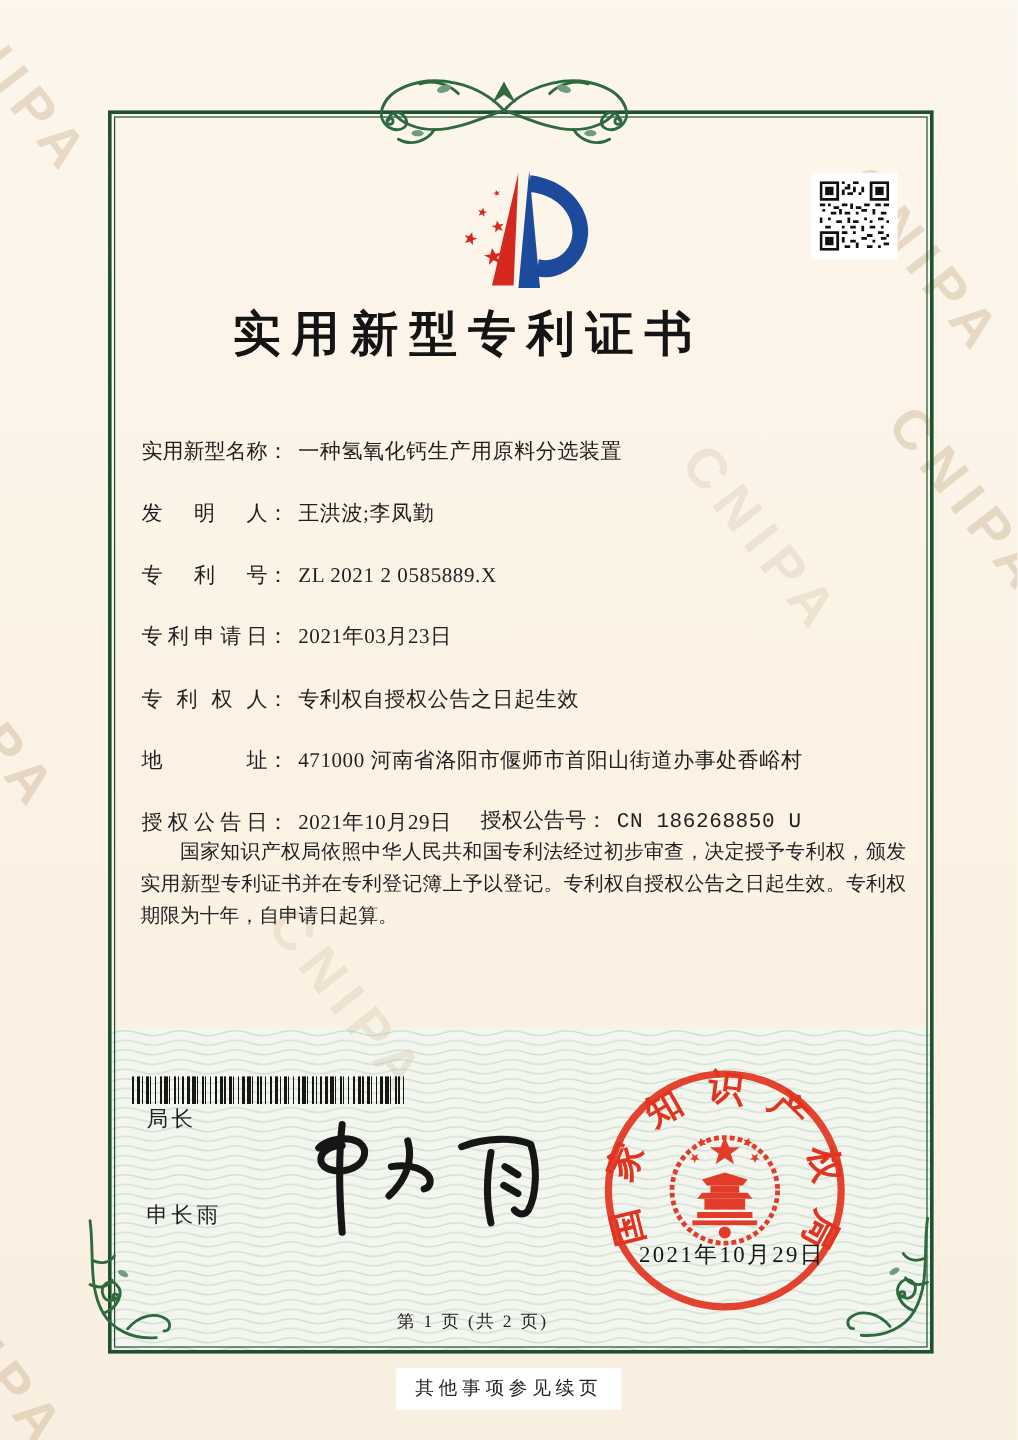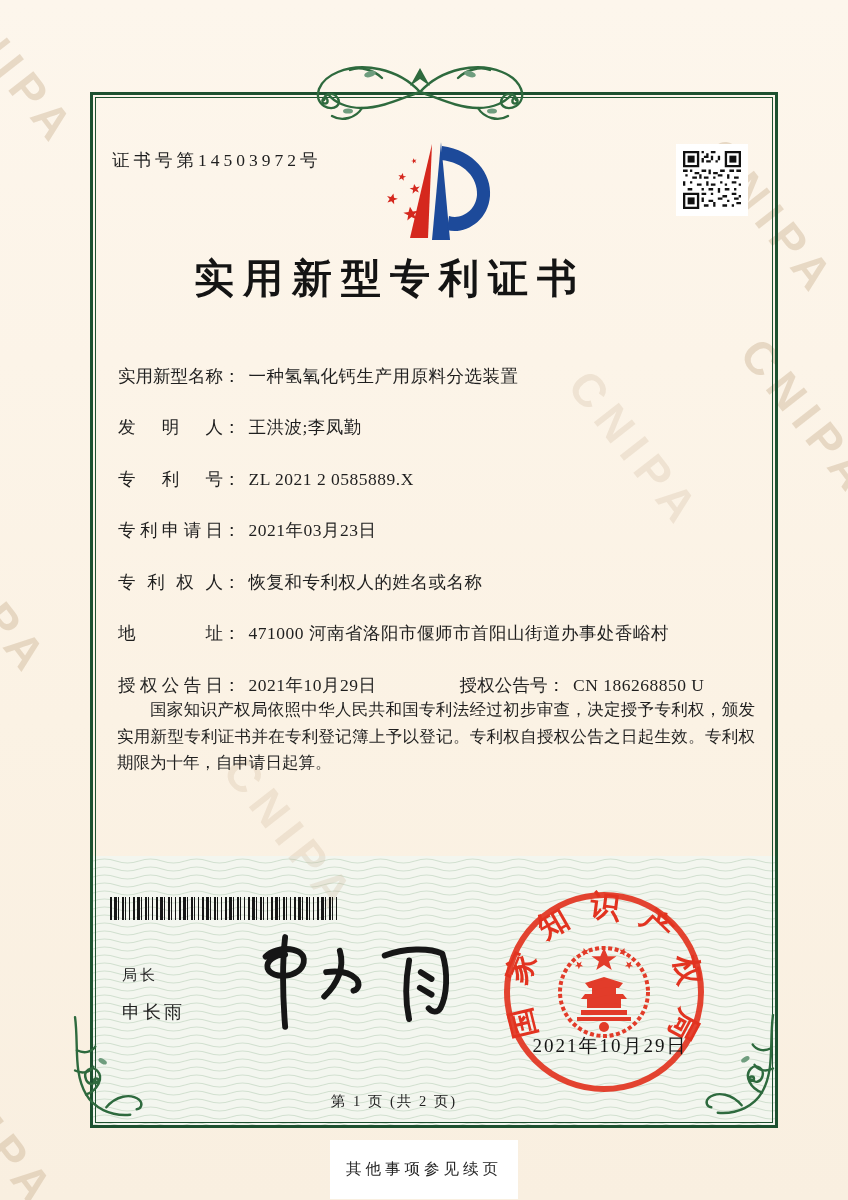--- a/index.html
+++ b/index.html
@@ -26,43 +26,43 @@
   .logo{position:absolute; left:362px; top:140px; z-index:7;}
   .qr{position:absolute; left:676px; top:144px; width:72px; height:72px; background:#fff;
       display:flex; align-items:center; justify-content:center; z-index:7;}
   .title{position:absolute; left:0; top:251px; width:780px; text-align:center;
      font-size:40px; font-weight:bold; letter-spacing:9px; color:#141414; z-index:7;}
   
   .fields{position:absolute; left:118px; top:350px; width:648px; z-index:7; font-size:17.5px;}
   .frow{height:51.5px; display:flex; align-items:center; line-height:24px;}
   .lbl{display:inline-block; width:105px; text-align:justify; text-align-last:justify;}
   .val{margin-left:8px; letter-spacing:.5px; white-space:nowrap;}
-  .pair2{margin-left:83px; display:flex;}
+  .pair2{margin-left:24px; display:flex;font-family:Liberation Mono, monospace;}
   .lbl2{display:inline-block; width:88px; text-align:justify; text-align-last:justify;}
   
   .paras{position:absolute; left:117px; top:697px; width:638px; z-index:7;
     font-size:16.5px; line-height:26.5px; text-align:justify;}
   .paras p{margin:0; text-indent:2em;}
   
   .band{position:absolute; left:93px; top:856px; z-index:1;}
   .barcode{position:absolute; left:110px; top:897px; width:228px; height:23px; z-index:7;
     background:repeating-linear-gradient(90deg,
       #161616 0 2px, transparent 2px 4px, #161616 4px 7px, transparent 7px 8px,
       #161616 8px 9px, transparent 9px 12px, #161616 12px 14px, transparent 14px 15px,
       #161616 15px 16px, transparent 16px 19px, #161616 19px 20px, transparent 20px 23px);}
-  .signoff-title{position:absolute; left:122px; top:966px; font-size:15px; letter-spacing:3px; z-index:7;}
+  .signoff-title{position:absolute; left:122px; top:920px; font-size:18px; letter-spacing:3px; z-index:7;}
   .signoff-name{position:absolute; left:122px; top:1000px; font-size:18px; letter-spacing:3px; z-index:7;}
   .signature{position:absolute; left:250px; top:922px; z-index:8;}
   .seal{position:absolute; left:497px; top:885px; z-index:8;}
   .seal-date{position:absolute; left:512px; top:1033px; width:196px; text-align:center;
     font-size:19px; letter-spacing:2px; color:#151515; z-index:9;}
   .page-ind{position:absolute; left:90px; top:1092px; width:608px; text-align:center;
     font-size:14.5px; letter-spacing:2px; z-index:7;}
   .cont-note{position:absolute; left:50%; transform:translateX(-50%); top:1140px;
-    background:#ffffff; padding:19px 16px; font-size:15.5px; letter-spacing:4px; z-index:7;}
+    background:#ffffff; padding:7px 16px; font-size:15.5px; letter-spacing:4px; z-index:7;}
 </style>
 </head>
 <body>
 
 <div class="page">
 
   <span class="wm" style="left:-25px; top:-22px;">CNIPA</span>
   <span class="wm" style="left:735px; top:128px;">CNIPA</span>
   <span class="wm" style="left:772px; top:328px;">CNIPA</span>
   <span class="wm" style="left:-52px; top:508px;">CNIPA</span>
@@ -114,21 +114,20 @@
       <path d="M12 4 C16 34 10 64 24 88 C32 102 50 112 72 110"></path>
       <path d="M24 88 C36 84 44 70 36 62 C30 56 20 62 24 72 C26 77 32 78 35 74"></path>
       <path d="M46 102 C56 90 72 86 82 94 C86 98 84 104 79 104"></path>
       <path d="M14 40 C22 44 30 42 34 36"></path>
       <path d="M12 62 C20 66 28 64 32 58"></path>
       <circle cx="35" cy="73" r="2.4"></circle>
       <ellipse cx="42" cy="52" rx="5" ry="2.6" fill="#6f9d7e" stroke="none" transform="rotate(30 42 52)"></ellipse>
     </g>
   </svg>
 
-  <div class="cert-no">证书号第14503972号</div>
 
   <svg class="logo" width="135" height="112" viewBox="0 0 135 112">
     <defs>
       <g id="st5">
           <polygon points="0,-10 2.94,-3.09 10,-3.09 4.05,1.18 6.18,8.09 0,4 -6.18,8.09 -4.05,1.18 -10,-3.09 -2.94,-3.09"></polygon>
         </g>
     </defs>
     <polygon points="70,4 66,98 48,98" fill="#d5281e"></polygon>
     <polygon points="79,2 88,100 70,100" fill="#1d4a9a"></polygon>
     <path d="M80,6 C112,10 130,34 128,56 C126,82 102,95 85,90 L87,76 C100,80 114,70 115,55 C116,38 102,22 79,20 Z" fill="#1d4a9a"></path>
@@ -174,21 +173,21 @@
       <span class="val">ZL 2021 2 0585889.X</span>
     </div>
     <div class="frow">
       <span class="lbl">专利申请日</span>
         <span>：</span>
       <span class="val">2021年03月23日</span>
     </div>
     <div class="frow">
       <span class="lbl">专利权人</span>
         <span>：</span>
-      <span class="val">恢复和专利权人的姓名或名称</span>
+      <span class="val">专利权自授权公告之日起生效</span>
     </div>
     <div class="frow">
       <span class="lbl">地址</span>
         <span>：</span>
       <span class="val">471000 河南省洛阳市偃师市首阳山街道办事处香峪村</span>
     </div>
     <div class="frow">
       <span class="lbl">授权公告日</span>
         <span>：</span>
       <span class="val">2021年10月29日</span>

